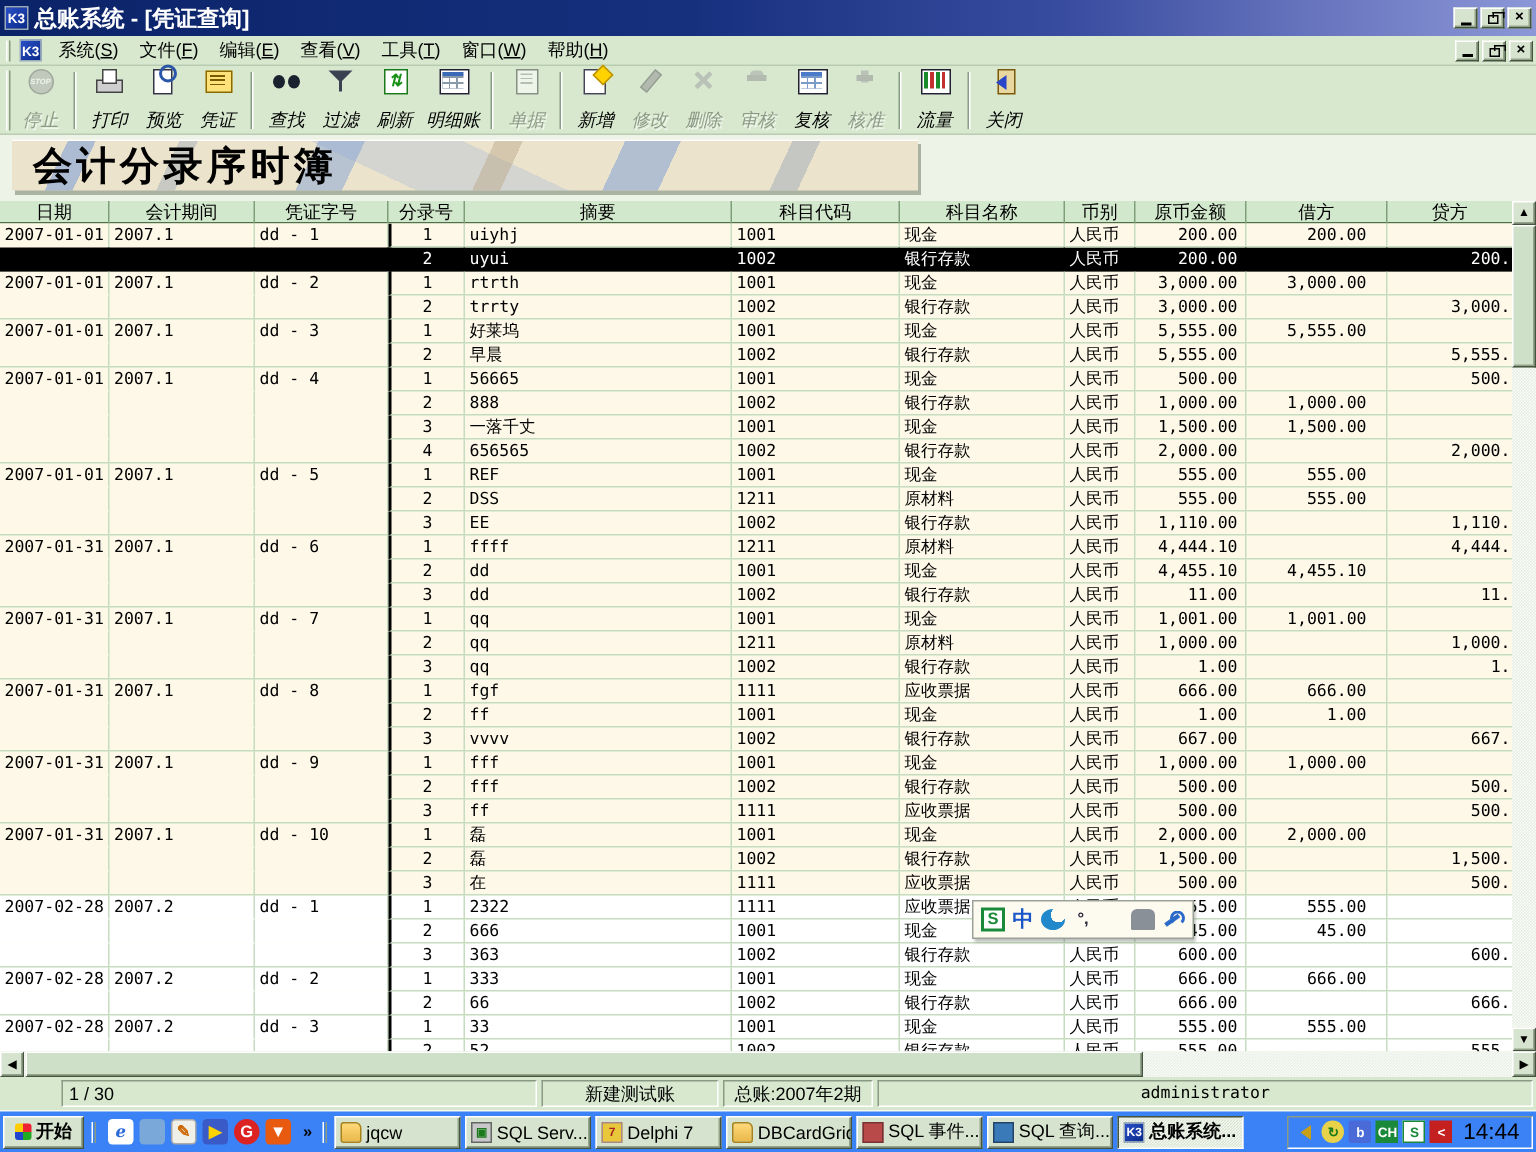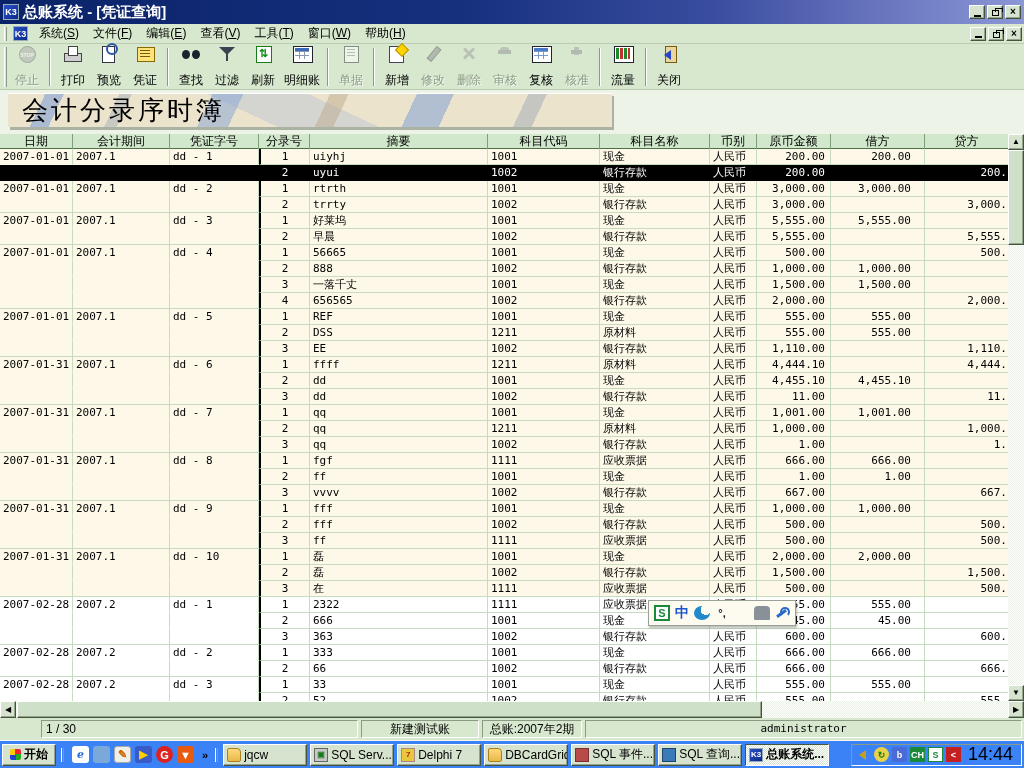--- a/index.html
+++ b/index.html
@@ -25,21 +25,21 @@
   .grip { width:3px; height:14px; border-left:1px solid #fff; border-right:1px solid #8a9a84; margin:0 2px; }
   .menu-k3 { width:15px; height:15px; margin:0 4px; }
   .menu-item { padding:2px 7px; color:#000; }
   .menu-item u { text-decoration:underline; }
   .mdictrl { margin-left:auto; display:flex; }
 
   
   .toolbar { height:46px; display:flex; align-items:center; padding:0 2px; border-bottom:1px solid #b9cbb0; }
   .tb-sep { width:0; height:38px; border-left:1px solid #8a9a84; border-right:1px solid #fff; margin:0 4px; }
   .tbtn { min-width:36px; height:44px; display:flex; flex-direction:column; align-items:center; justify-content:center;
-    gap:16px; padding:0 3px; color:#000; }
+    gap:16px; padding:0 3px; color:#000;font-style:italic; }
   .tbtn .tb-label { font-size:12px; white-space:nowrap; }
   .tbtn.disabled .tb-label { color:#8d9c86; text-shadow:1px 1px 0 #f2f7ee; }
   .tbtn.disabled .tb-icon { filter:grayscale(1) opacity(.55); }
   .tb-icon { width:22px; height:18px; position:relative; display:block; }
 
   
   .stop-icon::before { content:""; position:absolute; left:3px; top:1px; width:15px; height:15px; border-radius:50%;
     background:#a8b2a8; border:1px solid #6d786d; }
   .stop-icon::after { content:"STOP"; position:absolute; left:2px; right:2px; top:7px; font-size:5px; color:#fff; text-align:center; font-weight:bold; }
   .print-icon::before { content:""; position:absolute; left:2px; right:2px; top:8px; height:7px; background:#cfcfcf; border:1px solid #444; }
@@ -81,21 +81,21 @@
   .closeapp-icon::before { content:""; position:absolute; right:3px; top:1px; width:10px; height:15px; background:#e8d8a0; border:1px solid #7a5a10; }
   .closeapp-icon::after { content:""; position:absolute; left:1px; top:5px; border:5px solid transparent; border-right:7px solid #2a46c8; }
 
   
   .banner-area { height:44px; background:#eef3e8; position:relative; }
   .banner-strip { position:absolute; left:8px; top:3px; width:604px; height:34px; background:#ece3cc;
     background-image:
       linear-gradient(115deg, transparent 0 6%, rgba(120,155,215,.55) 6% 9%, transparent 9% 18%, rgba(165,175,185,.5) 18% 20%, transparent 20% 33%, rgba(120,155,215,.45) 33% 38%, transparent 38% 52%, rgba(185,165,135,.45) 52% 55%, transparent 55% 66%, rgba(120,155,215,.5) 66% 72%, transparent 72% 84%, rgba(165,175,185,.55) 84% 87%, transparent 87%),
       linear-gradient(25deg, transparent 0 40%, rgba(140,170,220,.25) 40% 55%, transparent 55%);
     border-top:1px solid #fff; box-shadow:2px 3px 0 rgba(125,135,115,.6); display:flex; align-items:center; }
-  .banner-title { font-family:"DejaVu Serif", serif; font-size:26px; font-weight:normal; color:#000; margin-left:14px; letter-spacing:3px; }
+  .banner-title { font-family:"DejaVu Serif", serif; font-size:26px; font-weight:bold; color:#000; margin-left:14px; letter-spacing:3px; }
 
   
   .gridwrap { display:flex; }
   .grid-left { width:1008px; }
   .grid-header { display:flex; height:15px; background:#d2e8cc; border-bottom:1px solid #50704a; }
   .hc { height:15px; font-size:12px; line-height:14px; text-align:center; color:#000;
     border-right:1px solid #7f9f79; overflow:hidden; white-space:nowrap; }
   .grid-rows { height:552px; overflow:hidden; background:#fdf8e7; }
   .row { display:flex; height:16px; background:#fdf8e7; }
   .row.white { background:#ffffff; }
@@ -165,21 +165,21 @@
   .tray { margin-left:auto; height:22px; border:1px solid; border-color:#8a9a84 #fff #fff #8a9a84;
     display:flex; align-items:center; gap:3px; padding:0 8px 0 4px; }
   .trayicon { width:15px; height:15px; display:flex; align-items:center; justify-content:center; font-size:9px; font-weight:bold; color:#fff; }
   .volume-icon { background:transparent; }
   .volume-icon::before { content:""; border:5px solid transparent; border-right:7px solid #c8a018; margin-left:-6px; }
   .update-icon { background:#e8d24a; border-radius:50%; color:#1a7a1a; }
   .service-icon { background:#4a6ad8; border-radius:2px; color:#fff; }
   .lang-ch-icon { background:#1a8a3a; }
   .sogou-icon2 { background:#fff; border:1px solid #1a8a3a; color:#1a8a3a; }
   .red-icon { background:#c42020; }
-  .clock { font-size:18px; margin-left:4px; color:#000; }
+  .clock { font-size:15px; margin-left:4px; color:#000; }
 
   
   .imebar { position:absolute; left:648px; top:600px; height:26px; background:#fdfaf0; border:1px solid #9aa298;
     box-shadow:1px 2px 2px rgba(60,70,60,.35); display:flex; align-items:center; gap:4px; padding:0 5px; z-index:50; }
   .imeicon { height:18px; min-width:16px; display:flex; align-items:center; justify-content:center; }
   .ime-sogou { width:16px; height:16px; background:#fff; border:2px solid #1a8a3a; color:#1a8a3a; font-weight:bold; font-size:11px; }
   .ime-mode { color:#1a56c8; font-weight:bold; font-size:14px; }
   .ime-moon { width:14px; height:14px; border-radius:50%; background:radial-gradient(circle at 72% 28%, transparent 0 5px, #2288cc 5px); }
   .ime-punct { color:#223; font-weight:bold; font-size:11px; }
   .ime-figure { width:10px; height:14px; background:#8a9098; border-radius:4px 4px 1px 1px; }

